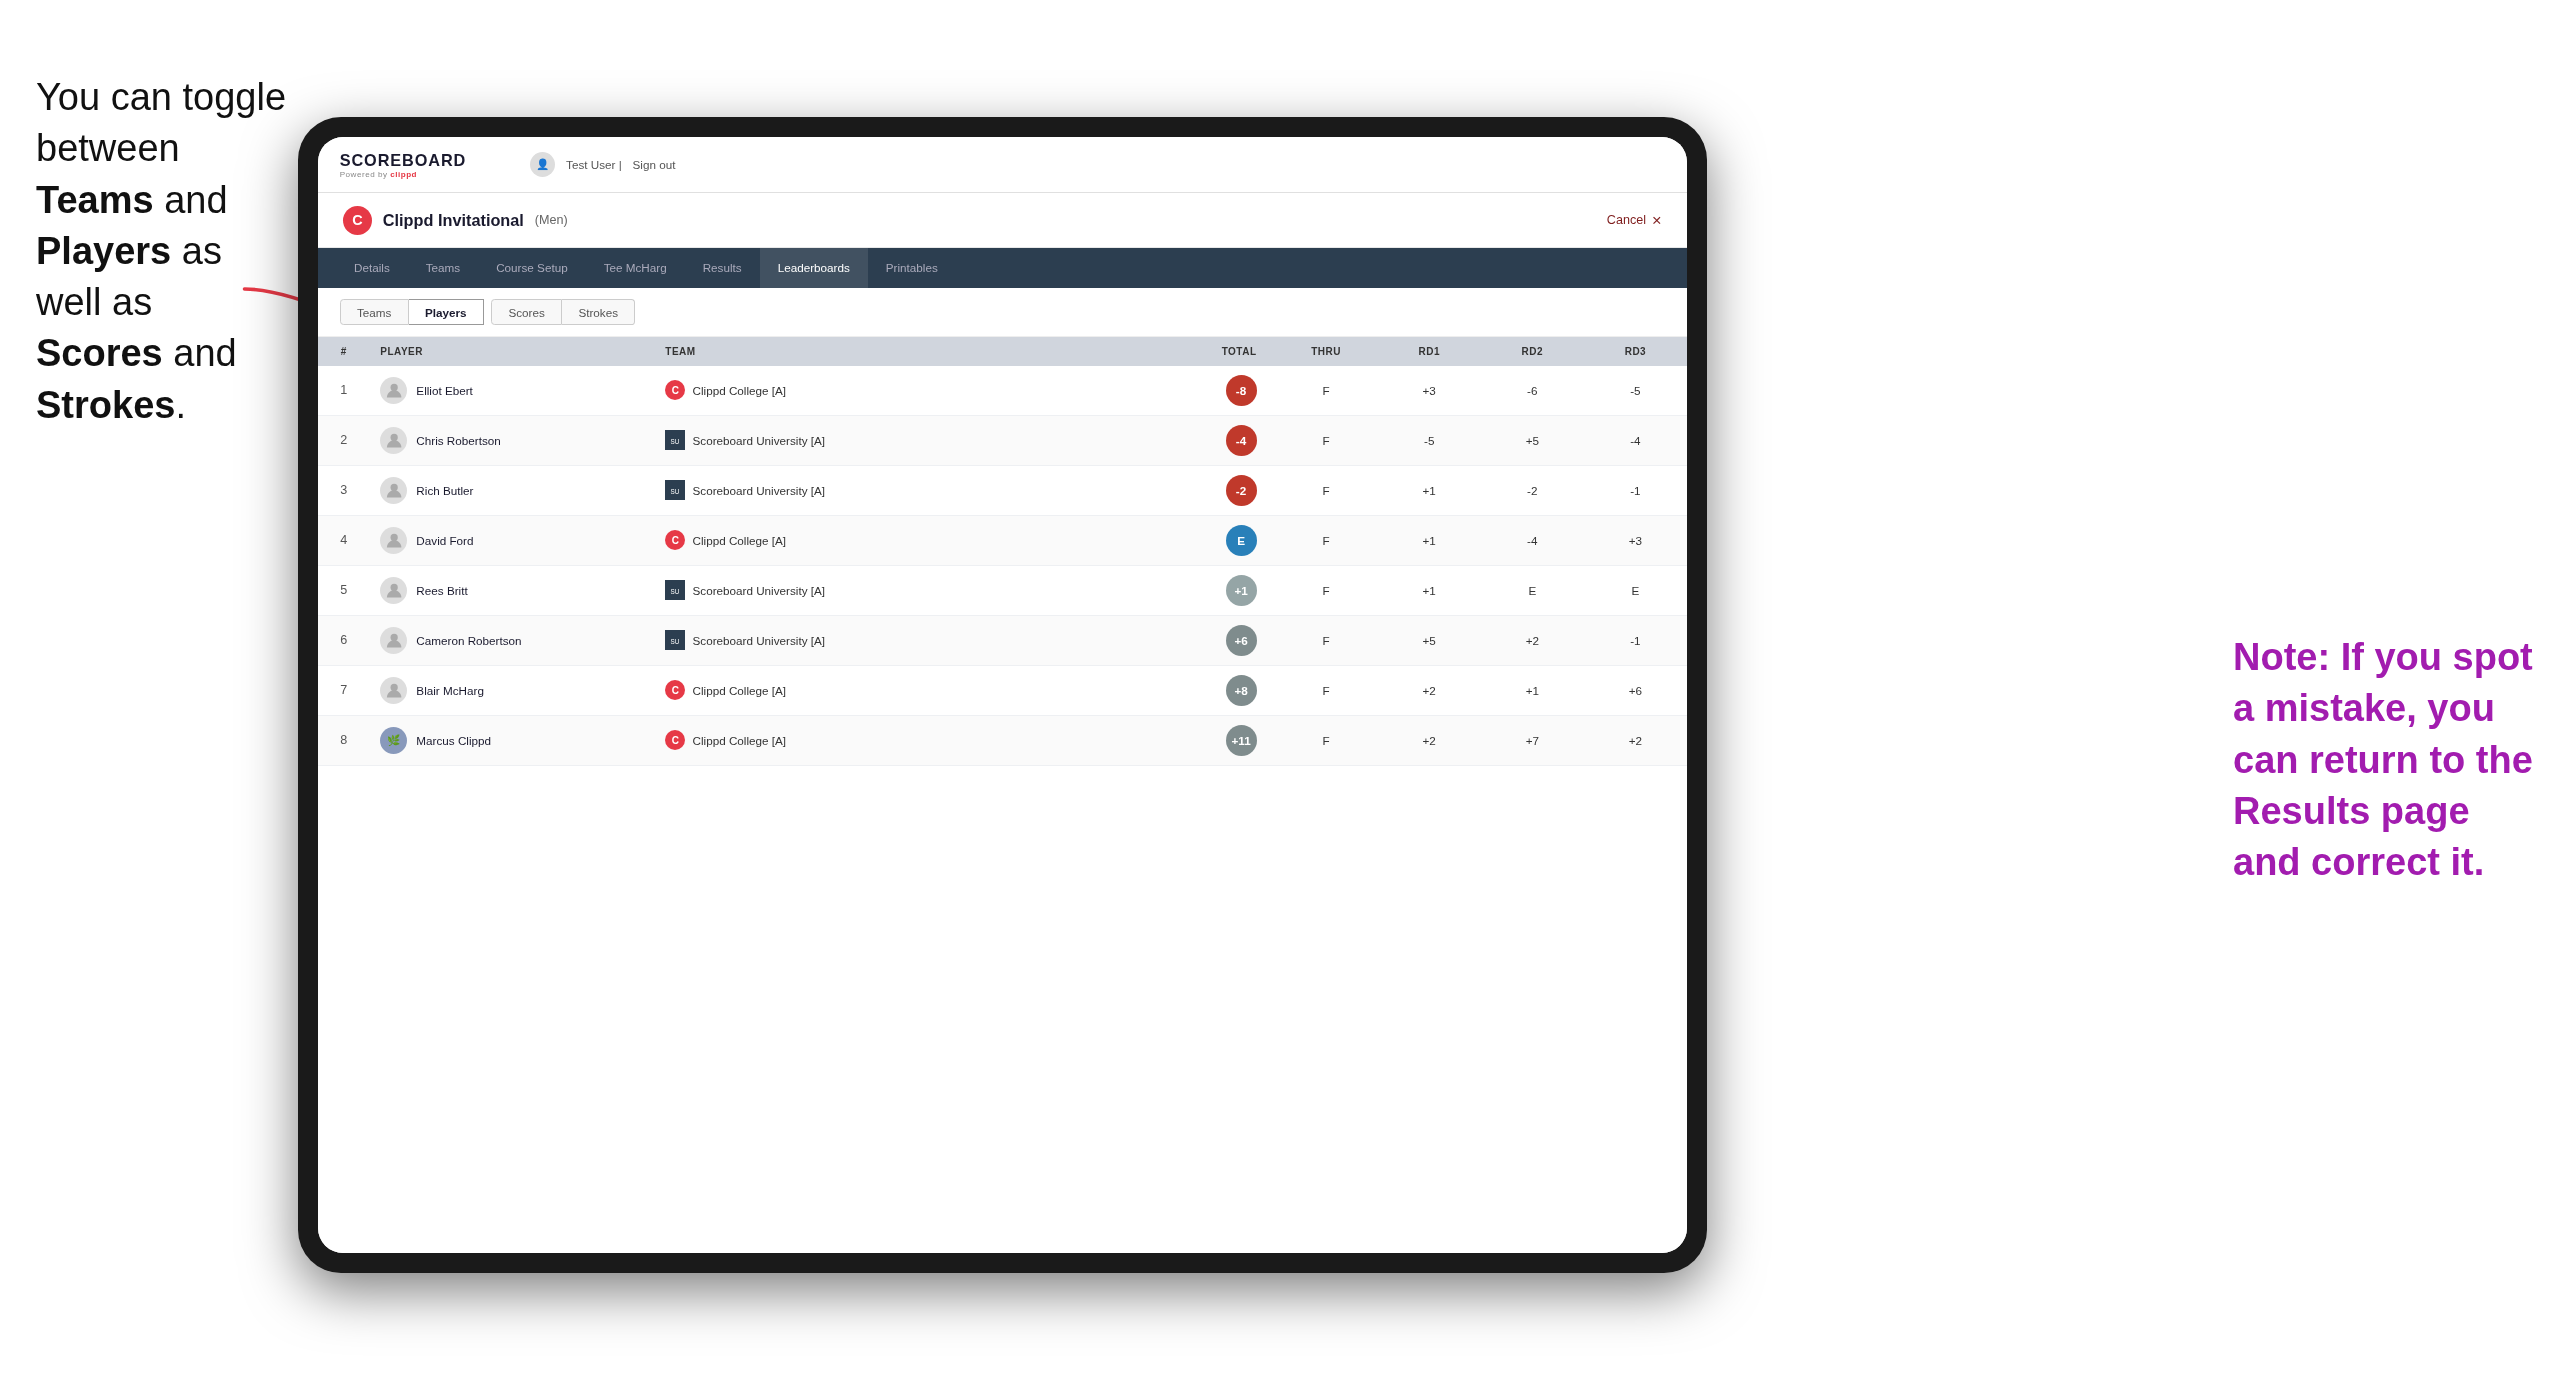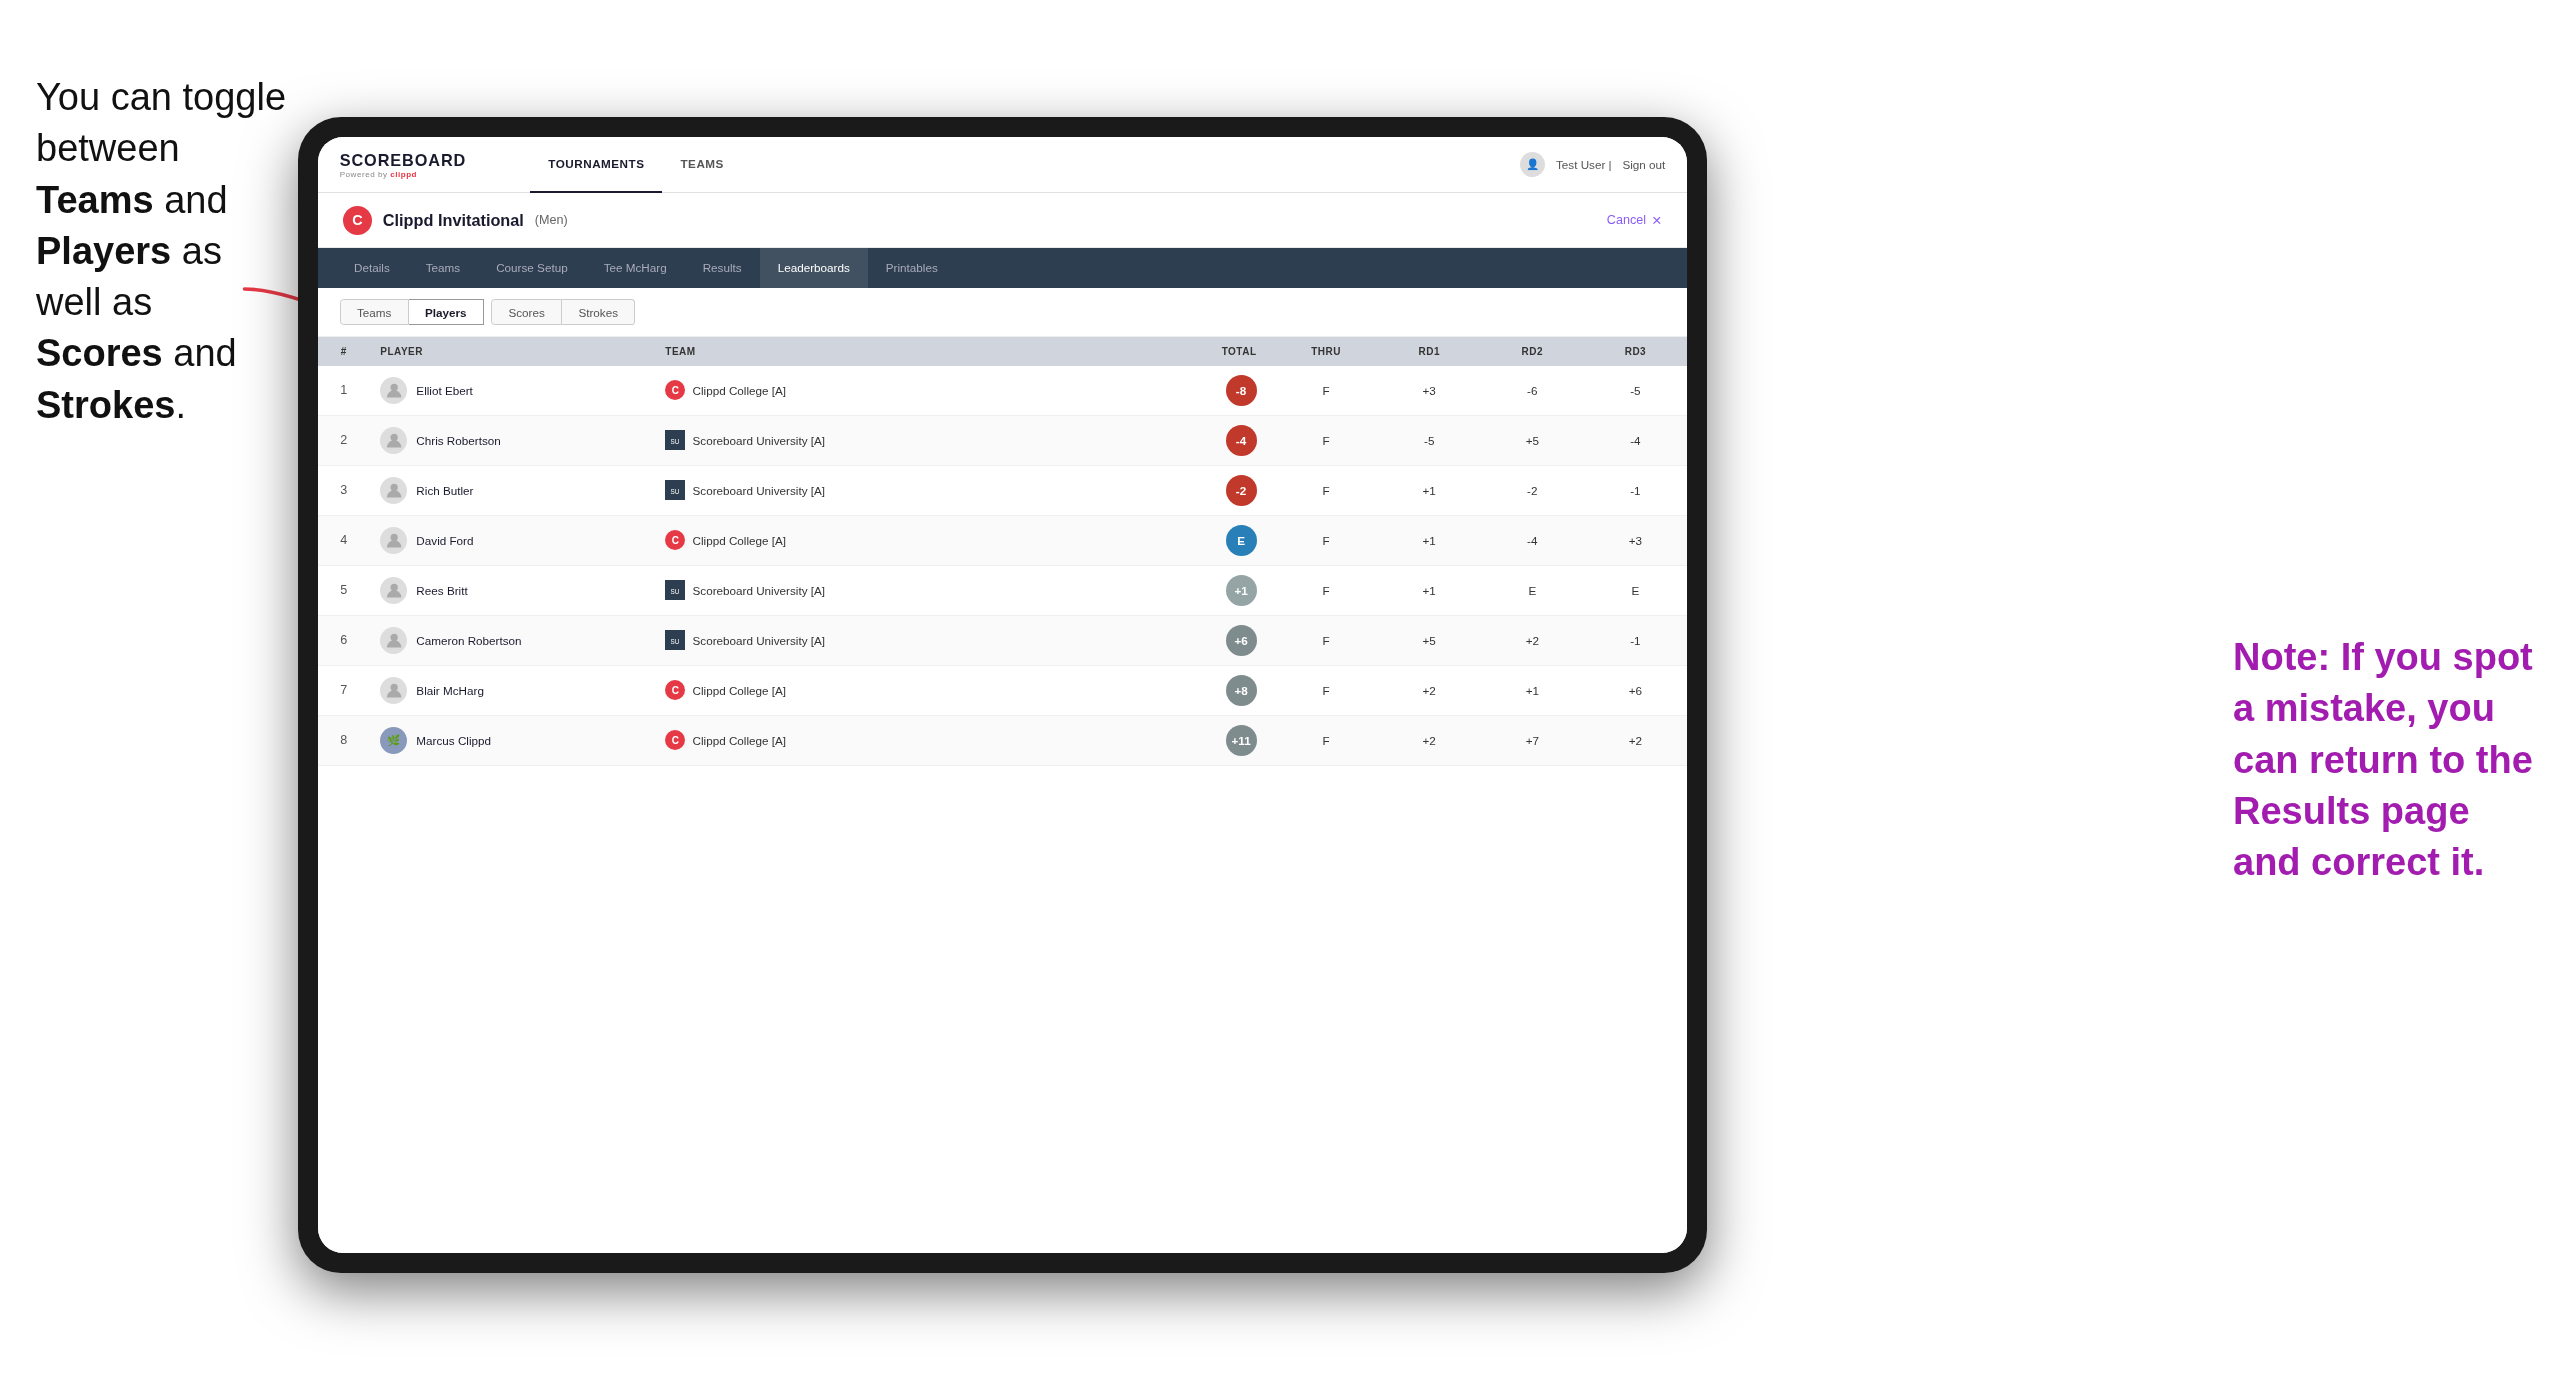--- a/index.html
+++ b/index.html
@@ -171,21 +171,21 @@
       font-size: 16.3px;
       font-weight: 600;
       color: #1a1a2e;
     }
     .tournament-gender {
       font-size: 12.6px;
       color: #666;
     }
     .cancel-btn {
       font-size: 12.6px;
-      color: #8b5cf6;
+      color: #7f1d1d;
       cursor: pointer;
       display: flex;
       align-items: center;
       gap: 5.4px;
     }
 
     
     .tab-nav {
       background: #2c3e50;
       display: flex;
@@ -380,24 +380,20 @@
   <strong>Note: If you spot a mistake, you can return to the Results page and correct it.</strong>
 </div>
 
 <div class="tablet-frame">
   <div class="tablet-screen">
 
     <div class="top-nav">
       <div class="logo-area">
         <span class="logo-text">SCOREBOARD</span>
         <span class="logo-sub">Powered by <span>clippd</span></span>
-      </div>
-      <div class="nav-links">
-        <div class="nav-link active">TOURNAMENTS</div>
-        <div class="nav-link">TEAMS</div>
       </div>
       <div class="nav-right">
         <div class="user-icon-circle">👤</div>
         <span class="nav-user-text">Test User |</span>
         <span class="nav-signout">Sign out</span>
       </div>
     </div>
 
     <div class="tournament-header">
       <div class="tournament-title-row">

